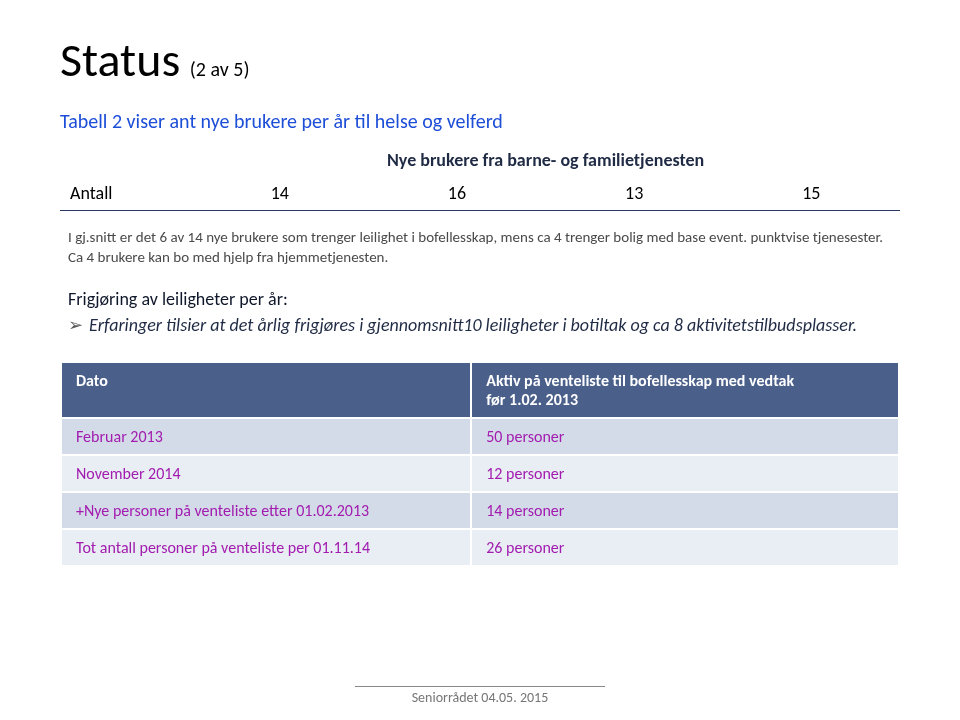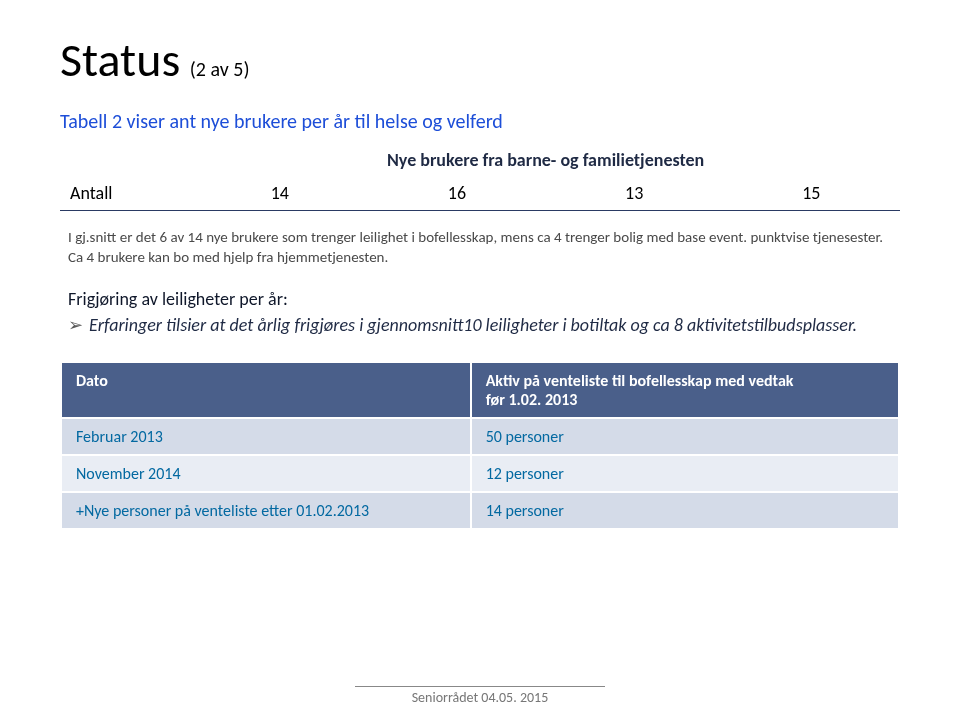--- a/index.html
+++ b/index.html
@@ -26,21 +26,21 @@
   .table1 .drow td.num { text-align: center; }
   .note { font-size: 15px; color: #4a4a4a; line-height: 1.35; margin-bottom: 20px; padding-left: 8px; }
   .para { font-size: 18px; color: #0f172a; margin-bottom: 4px; padding-left: 8px; }
   .bullet-row { display: flex; align-items: flex-start; padding-left: 8px; margin-bottom: 24px; }
   .arrow { font-size: 18px; color: #5a5a5a; margin-right: 6px; line-height: 1.3; }
   .bullet-text { font-size: 18px; color: #1f2a44; line-height: 1.3; font-style: italic; }
   .table2 { width: 100%; border-collapse: collapse; font-size: 16px; margin-top: 8px; }
   .table2 th, .table2 td { text-align: left; padding: 8px 14px; border: 2px solid #fff; }
   .table2 thead th { background: #4a5f8a; color: #fff; font-weight: bold; vertical-align: top; }
   .under { }
-  .table2 tbody tr { background: #d4dbe8; color: #0369a1; }
+  .table2 tbody tr { background: #d4dbe8; color: #a21caf; }
   .table2 tbody tr:nth-child(even) { background: #e9edf4; }
   .footer { position: absolute; bottom: 14px; left: 0; right: 0; text-align: center; font-size: 14px; color: #777; }
   .footer::before { content: ""; display: block; width: 250px; margin: 0 auto 2px auto; border-top: 1px solid #888; }
 </style>
 </head>
 <body>
 
 <div class="title-line">
   <span class="title-main">Status</span>
   <span class="title-sub">(2 av 5)</span>
@@ -88,16 +88,20 @@
       <td>50 personer</td>
     </tr>
     <tr>
       <td>November 2014</td>
       <td>12 personer</td>
     </tr>
     <tr>
       <td>+Nye personer på venteliste etter 01.02.2013</td>
       <td>14 personer</td>
     </tr>
+    <tr>
+      <td>Tot antall personer på venteliste per 01.11.14</td>
+      <td>26 personer</td>
+    </tr>
   </tbody>
 </table>
 
 <div class="footer">Seniorrådet 04.05. 2015</div>
 
 </body></html>

